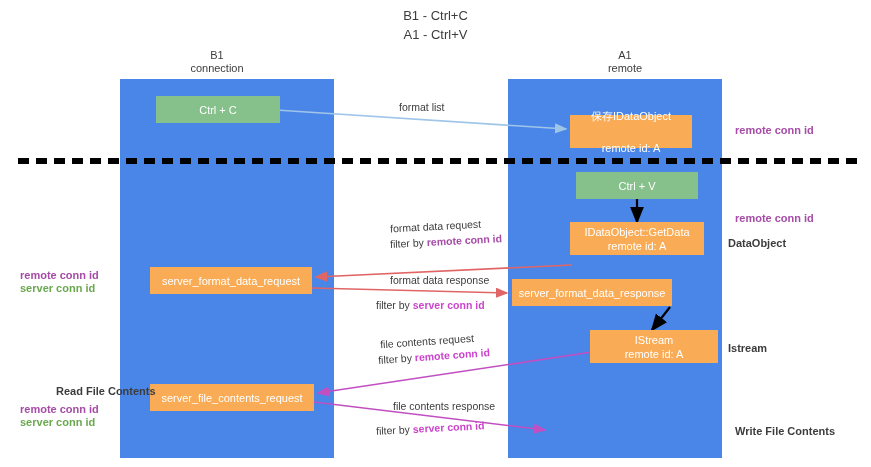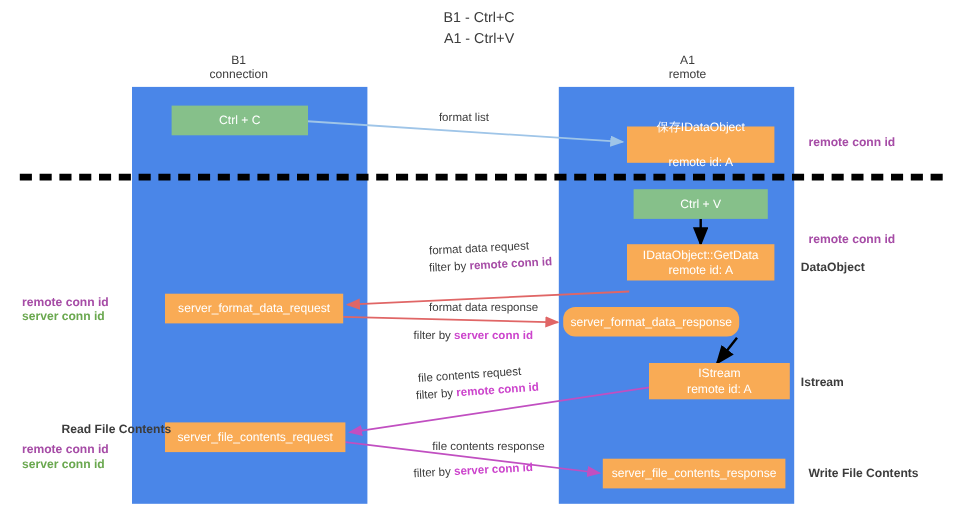--- a/index.html
+++ b/index.html
@@ -83,54 +83,51 @@
 
     <path d="M314,402 L545,430" stroke="#c14fc1" stroke-width="1.6" fill="none" marker-end="url(#ah-mag)"></path>
 
     <line x1="18" y1="161" x2="862" y2="161" stroke="#000000" stroke-width="6" stroke-dasharray="11 7"></line>
   </svg>
 
   <div class="node green" style="left:156px;top:96px;width:124px;height:27px;">
     <div>Ctrl + C</div>
   </div>
 
-  <div class="node orange" style="left:570px;top:115px;width:134px;height:33px;gap:18px;">
+  <div class="node orange" style="left:570px;top:115px;width:122px;height:33px;gap:18px;">
     <div>保存IDataObject</div>
     <div class="l2">remote id: A</div>
   </div>
 
   <div class="node green" style="left:576px;top:172px;width:122px;height:27px;text-align:right;">
     <div>Ctrl + V</div>
   </div>
 
   <div class="node orange" style="left:570px;top:222px;width:134px;height:33px;">
     <div>IDataObject::GetData</div>
     <div class="l2">remote id: A</div>
   </div>
 
   <div class="node orange" style="left:150px;top:267px;width:162px;height:27px;">
     <div>server_format_data_request</div>
   </div>
 
-  <div class="node orange" style="left:512px;top:279px;width:160px;height:27px;border-radius:11px;">
+  <div class="node orange" style="left:512px;top:279px;width:160px;height:27px;">
     <div>server_format_data_response</div>
   </div>
 
   <div class="node orange" style="left:590px;top:330px;width:128px;height:33px;">
     <div>IStream</div>
     <div class="l2">remote id: A</div>
   </div>
 
   <div class="node orange" style="left:150px;top:384px;width:164px;height:27px;">
     <div>server_file_contents_request</div>
   </div>
 
-  <div class="node orange" style="left:548px;top:417px;width:166px;height:27px;">
-    <div>server_file_contents_response</div>
-  </div>
 
   <div class="mid" style="left:399px;top:100px;">format list</div>
 
   <div class="mid" style="left:390px;top:219px;transform:rotate(-3deg);">
     <span>format data request</span>
   </div>
   <div class="mid" style="left:390px;top:234px;transform:rotate(-3deg);">
     <span>filter by </span><b class="purple">remote conn id</b>
   </div>
 

